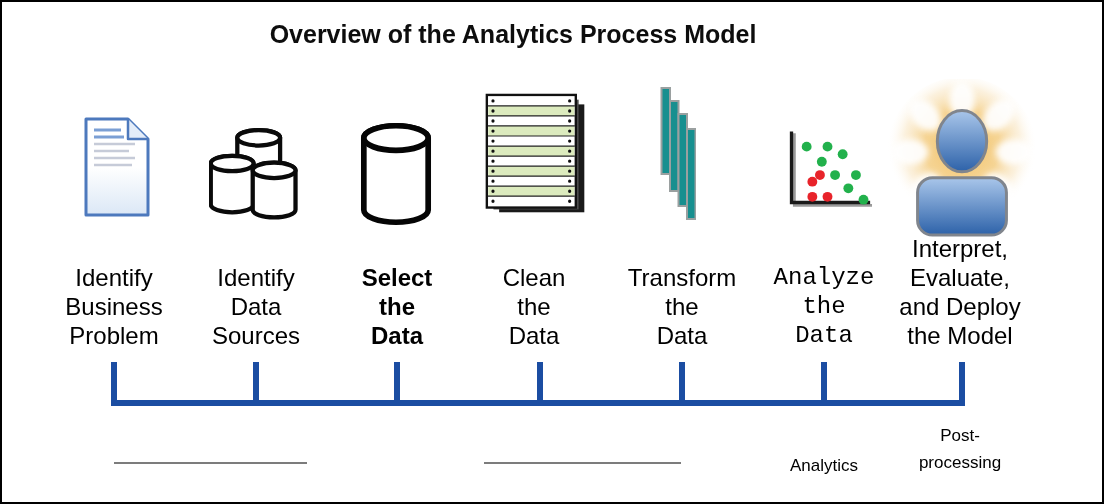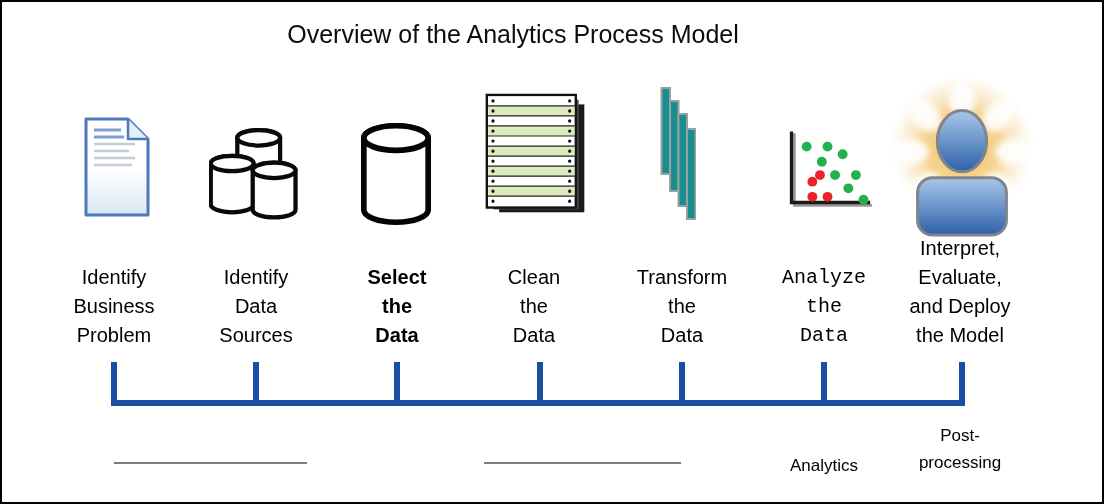--- a/index.html
+++ b/index.html
@@ -8,29 +8,29 @@
     width:1104px;height:504px;
     box-sizing:border-box;
     border:2px solid #000;
     background:#fff;
     font-family:"Liberation Sans",sans-serif;
     overflow:hidden;
   }
   .title{
     position:absolute;left:511px;top:18px;
     transform:translateX(-50%);
-    font-size:25px;font-weight:400;color:#0d0d0d;
+    font-size:25px;font-weight:700;color:#0d0d0d;
     white-space:nowrap;
   }
   .icon{position:absolute;}
   .step-label{
     position:absolute;bottom:152px;
     transform:translateX(-50%);
     text-align:center;
-    font-size:20px;line-height:29px;color:#000;
+    font-size:24px;line-height:29px;color:#000;
     white-space:pre-line;
   }
   .bracket-bar{
     position:absolute;left:109px;top:398px;
     width:854px;height:6px;background:#1b4da2;
   }
   .tick{
     position:absolute;top:360px;width:6px;height:44px;background:#1b4da2;
   }
   .phase-label{

